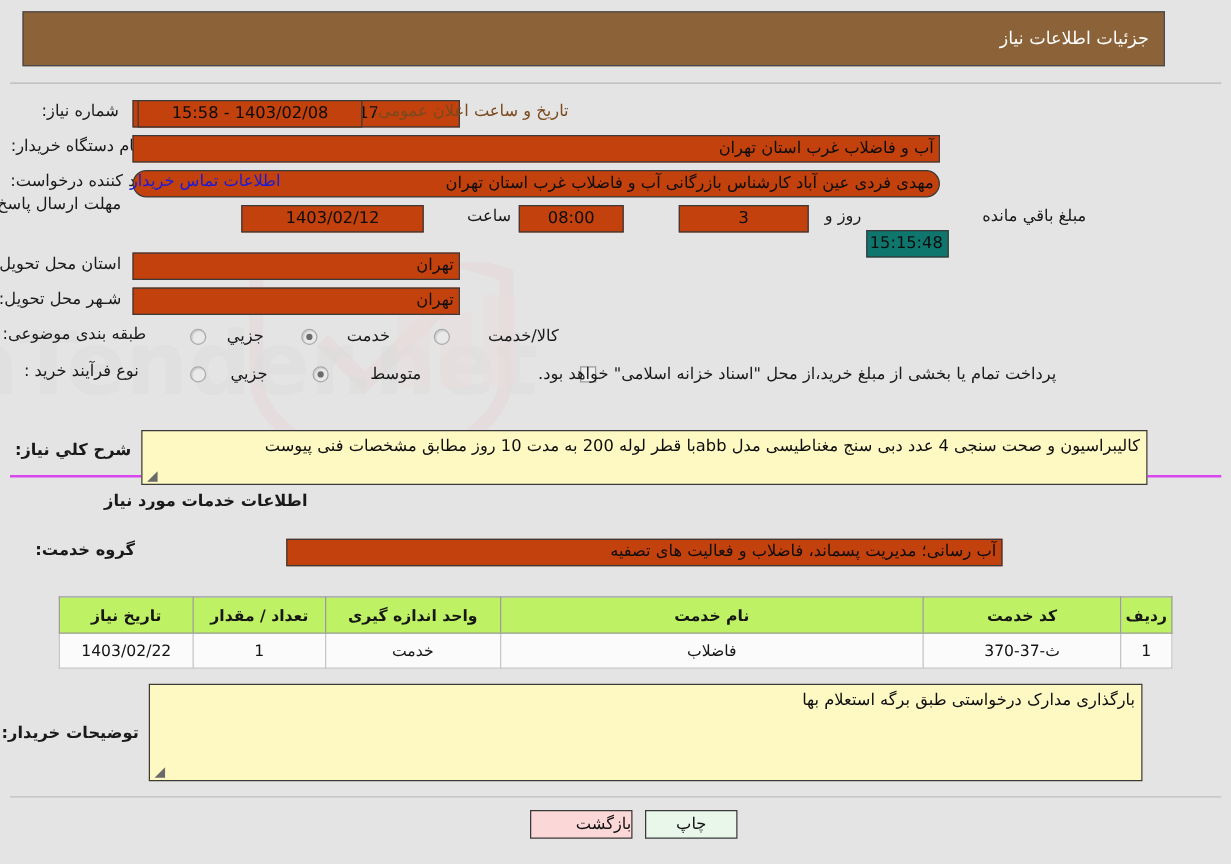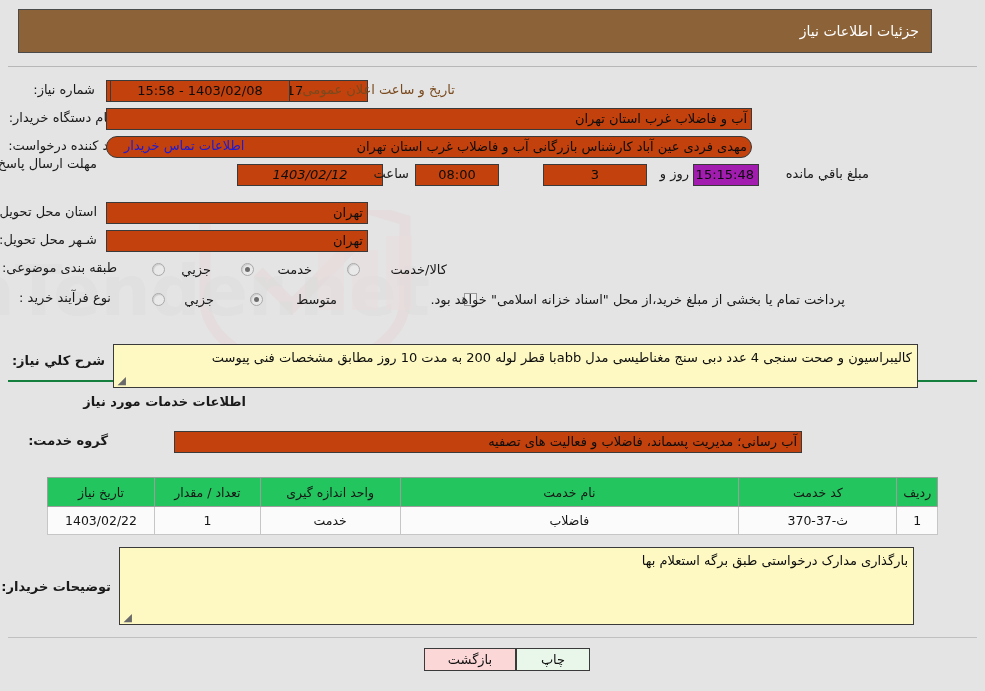--- a/index.html
+++ b/index.html
@@ -44,21 +44,21 @@
     font-size: 14px;
     letter-spacing: .2px;
   }
 
   
   .panel {
     position: absolute;
     left: 8px; top: 66px;
     width: 969px; height: 316px;
     border-top: 1px solid #b7b7b7;
-    border-bottom: 2px solid #15803d;
+    border-bottom: 2px solid #d946ef;
     box-sizing: border-box;
     z-index: 2;
   }
   .panel-2 {
     position: absolute;
     left: 8px; top: 332px;
     width: 969px; height: 300px;
     z-index: 2;
   }
   .lbl {
@@ -79,21 +79,21 @@
     height: 22px;
     line-height: 20px;
     font-size: 13px;
     color: #0d0d0d;
     padding: 0 4px;
     white-space: nowrap;
     overflow: hidden;
   }
   .fld.ctr { text-align: center; }
   .fld.rgt { text-align: right; }
-  .fld.cream { background: #a21caf; }
+  .fld.cream { background: #0f766e; margin-top: 20px; }
 
   .link {
     position: absolute;
     color: #1b1bd8;
     font-size: 13px;
     line-height: 22px;
     text-decoration: none;
     cursor: pointer;
     white-space: nowrap;
   }
@@ -164,24 +164,24 @@
   
   table.items {
     position: absolute;
     left: 47px; top: 477px;
     width: 891px;
     border-collapse: collapse;
     font-size: 12.5px;
     z-index: 3;
   }
   table.items th {
-    background: #22c55e;
+    background: #bef264;
     border: 1px solid #9d9d9d;
     height: 26px;
-    font-weight: normal;
+    font-weight: bold;
     color: #171717;
     font-size: 12.5px;
   }
   table.items td {
     background: #fbfbfb;
     border: 1px solid #c6c6c6;
     height: 25px;
     text-align: center;
     color: #151515;
   }
@@ -241,24 +241,24 @@
   <span class="fld ctr" style="right:609px; top:13px; width:262px;">1103005301000017</span>
 
   <span class="lbl lbl-brown" style="left:290px; top:12px;">تاریخ و ساعت اعلان عمومی:</span>
   <span class="fld ctr" style="left:102px; top:13px; width:180px;">1403/02/08 - 15:58</span>
 
   <span class="lbl" style="right:866px; top:40px;">نام دستگاه خریدار:</span>
   <span class="fld rgt" style="right:225px; top:41px; width:646px;">آب و فاضلاب غرب استان تهران</span>
 
   <span class="lbl" style="right:849px; top:68px;">ایجاد کننده درخواست:</span>
   <span class="fld rgt" style="right:225px; top:69px; width:646px;border-radius:11px;">مهدی فردی عین آباد کارشناس بازرگانی آب و فاضلاب غرب استان تهران</span>
-  <a class="link" style="left:116px; top:68px;">اطلاعات تماس خریدار</a>
+  <a class="link" style="left:96px; top:68px;">اطلاعات تماس خریدار</a>
 
   <span class="lbl" style="right:880px; top:89px; line-height:16px; text-align:right;">مهلت ارسال پاسخ: تا تاریخ:</span>
-  <span class="fld ctr" style="right:594px; top:97px; width:146px;font-style:italic;">1403/02/12</span>
+  <span class="fld ctr" style="right:638px; top:97px; width:146px;">1403/02/12</span>
   <span class="lbl" style="right:568px; top:96px;">ساعت</span>
   <span class="fld ctr" style="right:478px; top:97px; width:84px;">08:00</span>
   <span class="fld ctr" style="right:330px; top:97px; width:104px;">3</span>
   <span class="lbl" style="right:288px; top:96px;">روز و</span>
   <span class="fld ctr cream" style="right:218px; top:97px; width:66px;">15:15:48</span>
   <span class="lbl" style="right:108px; top:96px;">مبلغ باقي مانده</span>
 
   <span class="lbl" style="right:880px; top:134px;">استان محل تحویل:</span>
   <span class="fld rgt" style="right:609px; top:135px; width:262px;">تهران</span>
 
@@ -292,21 +292,21 @@
 
   <span class="lbl lbl-bold" style="right:872px; top:18px;">شرح کلي نیاز:</span>
   <div class="ta" style="right:59px; top:12px; width:805px; height:44px;">
     <span>کالیبراسیون و صحت سنجی 4 عدد دبی سنج مغناطیسی مدل abbبا قطر لوله 200 به مدت 10 روز مطابق مشخصات فنی پیوست</span>
     <span class="grip">◢</span>
   </div>
 
   <span class="section-title" style="right:731px; top:62px;">اطلاعات خدمات مورد نیاز</span>
 
   <span class="lbl lbl-bold" style="right:869px; top:98px;">گروه خدمت:</span>
-  <span class="fld rgt" style="right:175px; top:99px; width:628px;">آب رسانی؛ مدیریت پسماند، فاضلاب و فعالیت های تصفیه</span>
+  <span class="fld rgt" style="right:175px; top:99px; width:573px;">آب رسانی؛ مدیریت پسماند، فاضلاب و فعالیت های تصفیه</span>
 
 </div>
 
 <table class="items">
   <thead>
     <tr>
       <th style="width:38px;">ردیف</th>
       <th style="width:158px;">کد خدمت</th>
       <th style="width:345px;">نام خدمت</th>
       <th style="width:140px;">واحد اندازه گیری</th>
@@ -328,13 +328,13 @@
 
 <span class="lbl lbl-bold" style="position:absolute; right:874px; top:576px; z-index:3;">توضیحات خریدار:</span>
 <div class="ta" style="right:71px; top:547px; width:795px; height:78px; z-index:3;padding-left:29px;">
   <span>بارگذاری مدارک درخواستی طبق برگه استعلام بها</span>
   <span class="grip">◢</span>
 </div>
 
 <div class="divider" style="top:637px;"></div>
 
 <button class="btn btn-print" style="left:516px; top:648px; width:74px;">چاپ</button>
-<button class="btn btn-back" style="left:424px; top:648px; width:92px;">بازگشت</button>
+<button class="btn btn-back" style="left:424px; top:648px; width:82px;text-align:right;">بازگشت</button>
 
 </body></html>

